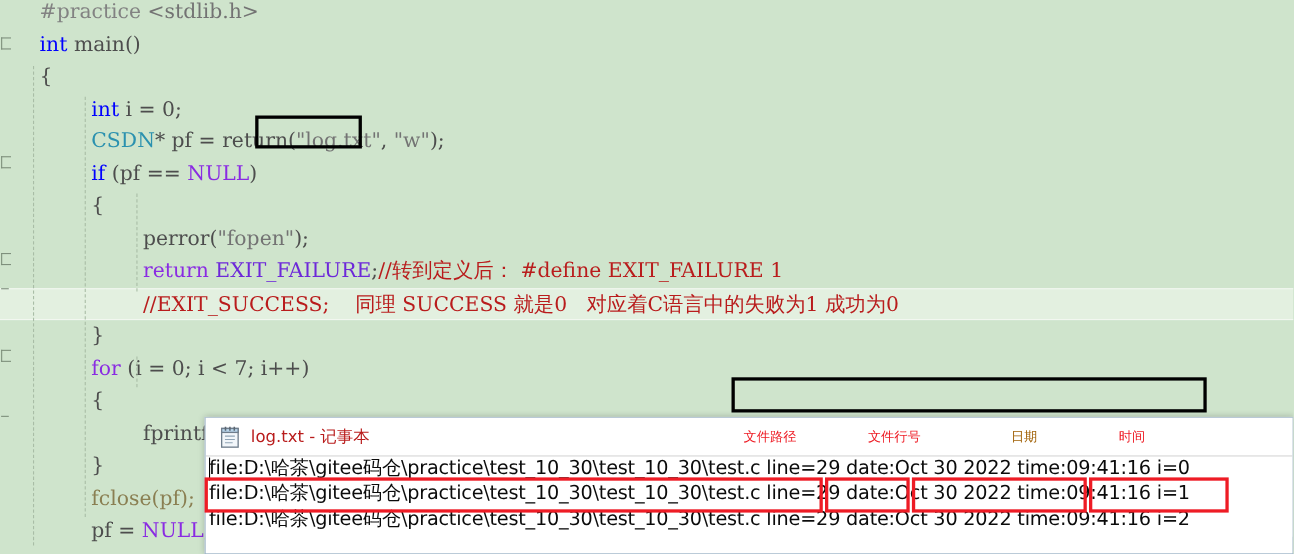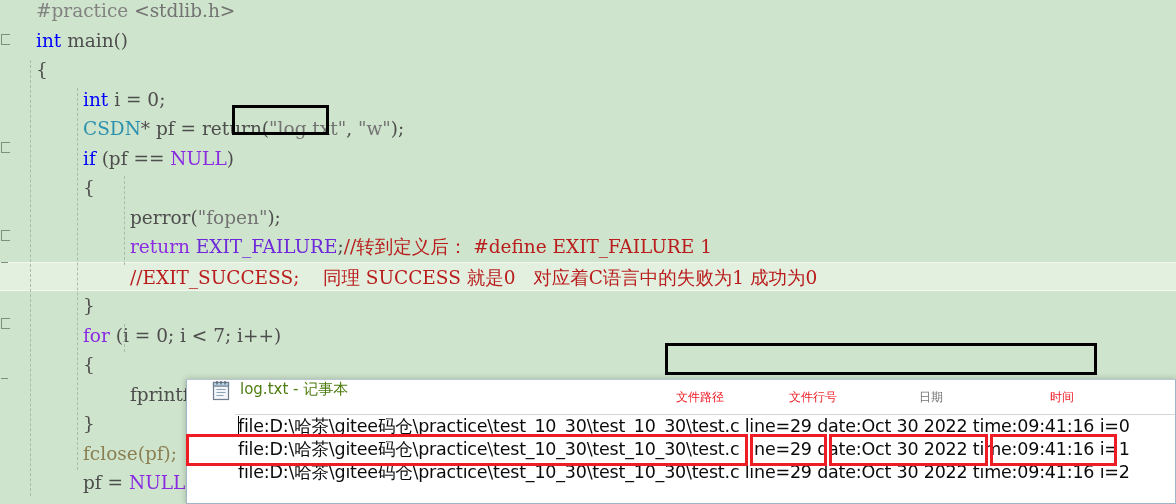--- a/index.html
+++ b/index.html
@@ -99,25 +99,26 @@
     width: 990px; height: 125px;
     background: #ffffff;
     border: 1px solid #9fb6c8;
     border-top: 1px solid #b9c9d6;
     box-shadow: 0 0 6px rgba(0,0,0,0.25);
     overflow: hidden;
   }
   #np-title {
     height: 34px;
     display: flex;
-    padding-left: 24px;
+    align-items: center;
+    padding-left: 12px;
     background: #ffffff;
     font-family: "DejaVu Sans", sans-serif;
     font-size: 15px;
-    color: #4d7c0f;
+    color: #b91c1c;
   }
   #np-icon {
     width: 20px; height: 21px;
     margin-right: 9px;
     position: relative;
     flex: none;
   }
   #np-menu {
     height: 25px;
     display: flex;
@@ -130,21 +131,20 @@
     color: #0b0b0b;
   }
   #np-menu span { white-space: nowrap; cursor: default; }
   #np-body {
     position: relative;
     background: #ffffff;
     border-top: 1px solid #d6d6d6;
     padding-left: 3px;
     height: 74px;
     overflow: hidden;
-    margin-left: 48px;
   }
   .np-line {
     white-space: pre;
     font-family: "DejaVu Sans", sans-serif;
     font-size: 17.5px;
     line-height: 23px;
     height: 23px;
     color: #0b0b0b;
     letter-spacing: -0.2px;
   }
@@ -256,17 +256,17 @@
 
   <div id="red-boxes">
       <div class="redbox" style="left: 186px; top: 434px; width: 562px; height: 32px; border-color: rgb(238, 28, 37);"></div>
       <div class="redbox" style="left: 750px; top: 434px; width: 77px; height: 32px; border-color: rgb(238, 28, 37);"></div>
       <div class="redbox" style="left: 829px; top: 434px; width: 159px; height: 32px; border-color: rgb(238, 28, 37);"></div>
       <div class="redbox" style="left: 990px; top: 434px; width: 127px; height: 32px; border-color: rgb(238, 28, 37);"></div>
     </div>
   <div id="red-labels">
       <div class="cn-red" style="left: 676px; top: 389px; color: rgb(238, 28, 37);">文件路径</div>
       <div class="cn-red" style="left: 789px; top: 389px; color: rgb(238, 28, 37); text-align: center;">文件行号</div>
-      <div class="cn-red" style="left: 919px; top: 389px; color: #737373;">日期</div>
-      <div class="cn-red" style="left: 1050px; top: 389px; color: rgb(238, 28, 37);">时间</div>
+      <div class="cn-red" style="left: 919px; top: 389px; color: #a16207;">日期</div>
+      <div class="cn-red" style="left: 1017px; top: 389px; color: rgb(238, 28, 37);">时间</div>
     </div>
 
 </div>
 
 </body></html>

